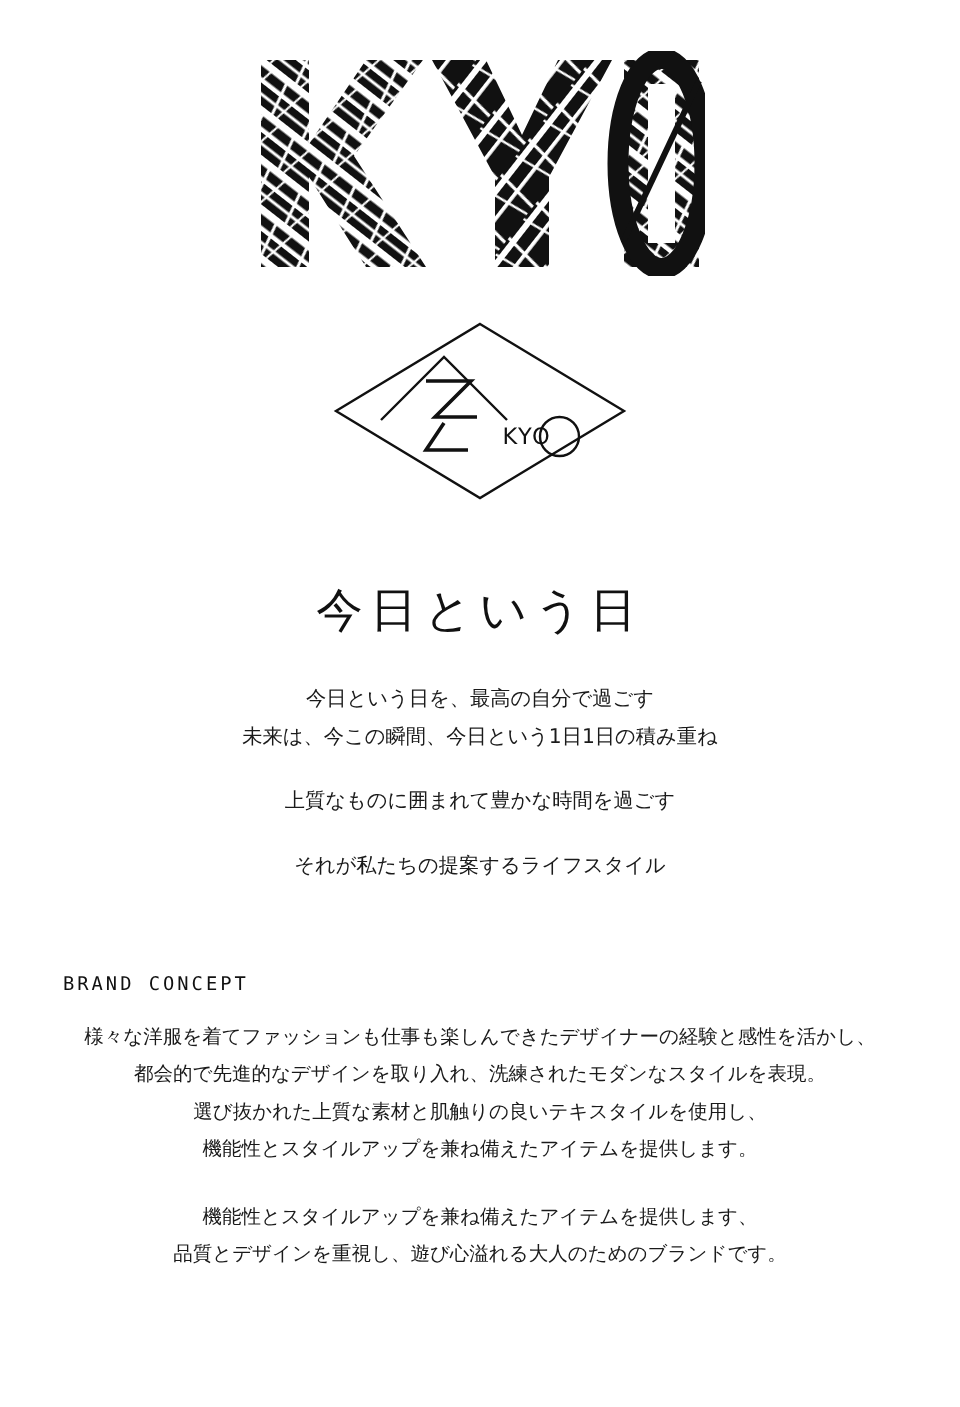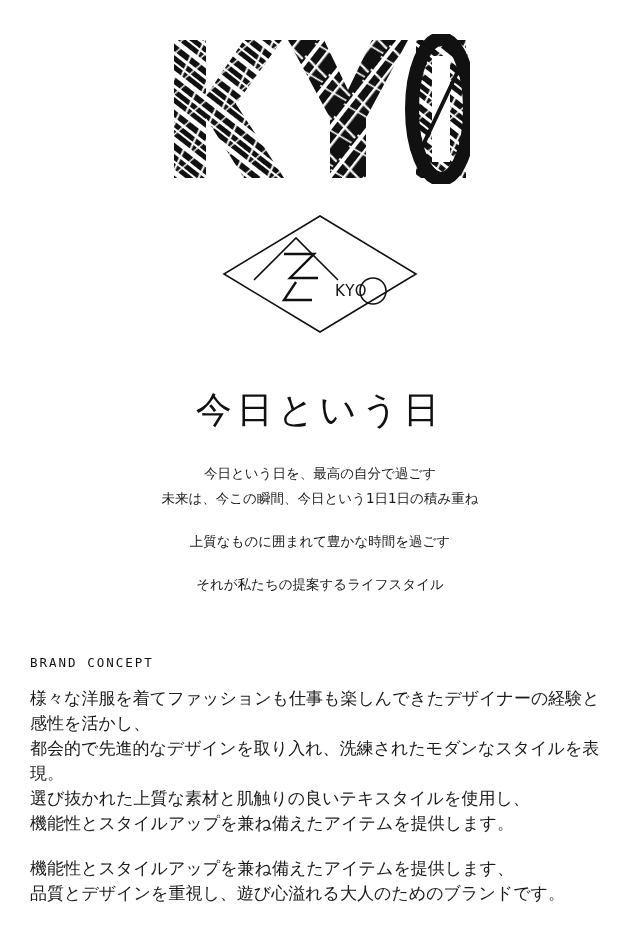--- a/index.html
+++ b/index.html
@@ -40,21 +40,21 @@
     margin-top: 26px;
     display: flex;
     justify-content: center;
   }
 
   
   .headline {
     margin-top: 46px;
     text-align: center;
     font-family: "DejaVu Serif", serif;
-    font-size: 36px;
+    font-size: 31px;
     letter-spacing: 5px;
     font-weight: 400;
     color: #111;
   }
 
   
   .lead {
     margin-top: 26px;
     text-align: center;
     font-family: "DejaVu Sans", sans-serif;
@@ -65,34 +65,35 @@
   .lead .blk {
     margin-bottom: 18px;
   }
   .lead .blk:last-child {
     margin-bottom: 12px;
   }
 
   
   .concept {
     margin-top: 58px;
-    padding: 0 30px;
+    padding: 0 42px;
   }
   .concept-title {
     font-family: "DejaVu Sans Mono", monospace;
     font-size: 12.5px;
     letter-spacing: 2px;
     color: #111;
     margin-bottom: 16px;
   }
   .concept-body {
-    font-family: Liberation Serif, serif;
-    font-size: 17px;
+    font-family: Liberation Mono, monospace;
+    font-size: 13px;
     line-height: 25px;
     color: #1a1a1a;
+    text-align: center;
   }
   .concept-body .blk {
     margin-bottom: 20px;
   }
   .concept-body .blk:last-child {
     margin-bottom: 0;
   }
 </style>
 </head>
 <body>

